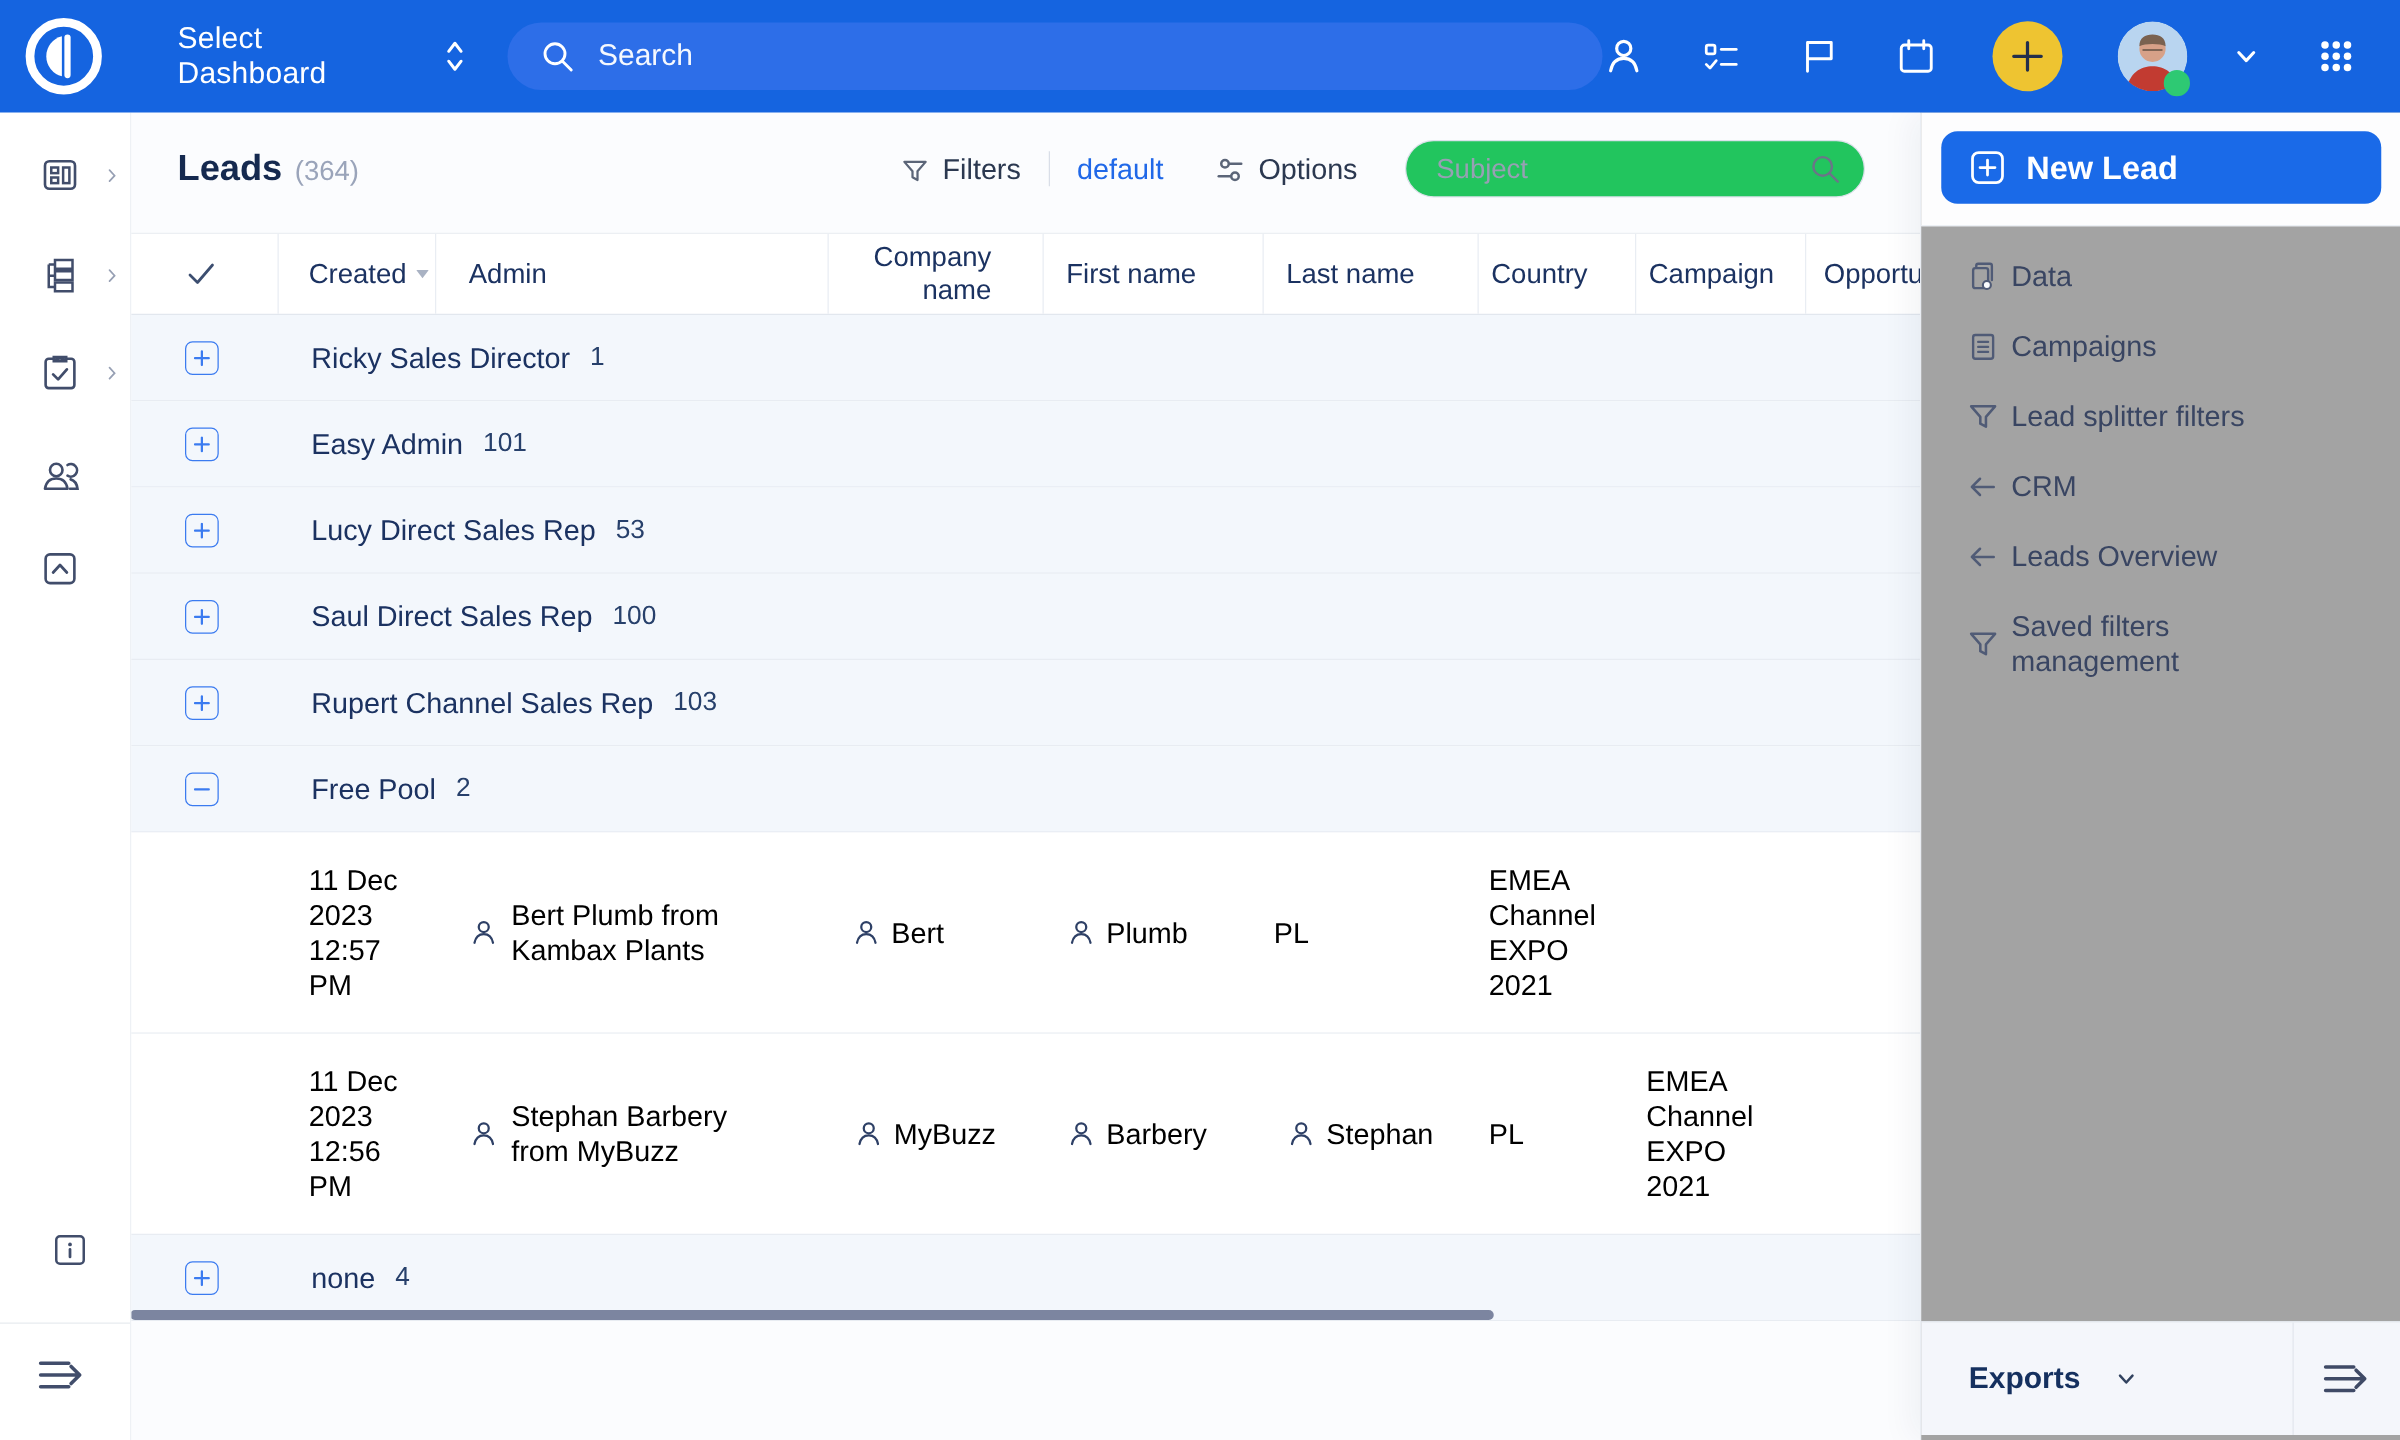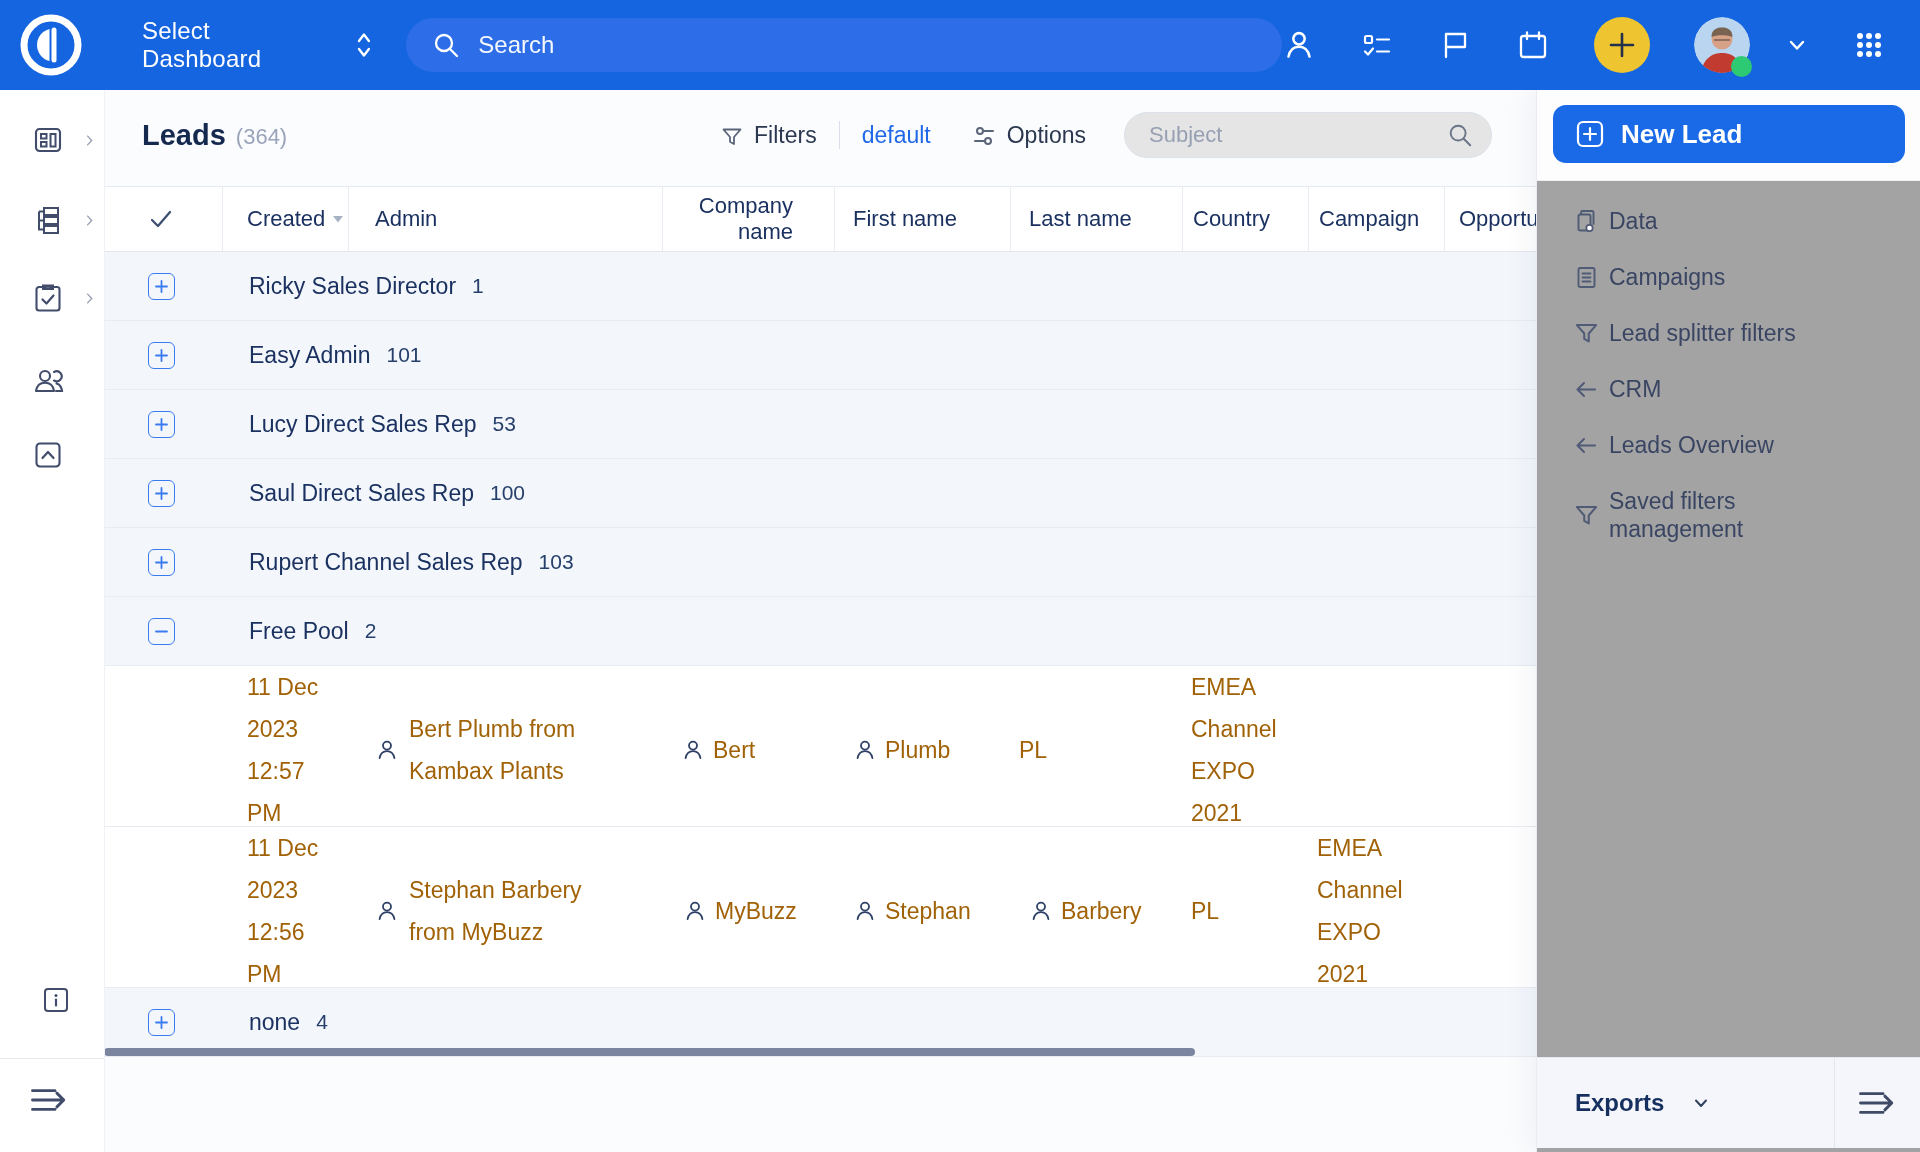--- a/index.html
+++ b/index.html
@@ -37,40 +37,40 @@
   .main{position:absolute;left:104px;top:90px;right:0;bottom:0;background:#fbfcfe;}
   .toolbar{position:absolute;top:14px;left:38px;width:1350px;height:62px;display:flex;align-items:center;}
   .pg-title{font-size:29px;font-weight:700;color:#15294f;}
   .pg-count{font-size:22px;color:#9aa4ba;margin-left:10px;margin-top:4px;}
   .tool-cluster{margin-left:auto;display:flex;align-items:center;}
   .t-item{display:flex;align-items:flex-end;gap:10px;cursor:pointer;color:#2b3850;font-size:23px;font-weight:500;}
   .t-sep{width:1px;height:28px;background:#d9dee8;margin:0 22px;}
   .t-default{color:#2068e8;font-size:23px;font-weight:500;cursor:pointer;}
   .t-options{margin-left:40px;}
   .subject{margin-left:38px;width:368px;height:46px;border:1px solid #dce1ea;border-radius:23px;
-           background:#e5e5e5;display:flex;align-items:center;padding:0 18px 0 22px;box-sizing:border-box;}
+           background:#22c55e;display:flex;align-items:center;padding:0 18px 0 22px;box-sizing:border-box;}
   .subject input{flex:1;border:none;outline:none;background:transparent;font-size:22px;
                  color:#3a4763;font-family:"Liberation Sans",sans-serif;}
   .subject input::placeholder{color:#97a0b3;}
   
   .tableclip{position:absolute;left:0;top:96px;width:1433px;overflow:hidden;background:#fff;}
   .trow{display:grid;grid-template-columns:119px 126px 314px 172px 176px 172px 126px 136px 92px;
         box-sizing:border-box;}
   .thead{height:66px;border-top:1px solid #e6eaf0;border-bottom:1px solid #e2e7ee;background:#fff;}
   .th{display:flex;align-items:center;border-right:1px solid #e9edf3;box-sizing:border-box;
       font-size:22px;font-weight:500;color:#1b3261;line-height:26px;cursor:pointer;}
   .th:last-child{border-right:none;}
   .grow{height:68px;display:flex;align-items:center;background:#f3f7fc;border-bottom:1px solid #e8ecf2;cursor:pointer;}
   .expander{margin-left:44px;width:27px;height:27px;border:1.6px solid #3b7bf0;border-radius:6px;
             display:flex;align-items:center;justify-content:center;box-sizing:border-box;
             background:#fff0;flex:0 0 auto;cursor:pointer;color:#3b7bf0;}
   .glabel{margin-left:74px;font-size:23px;font-weight:500;color:#1b3261;}
   .gcount{margin-left:16px;font-size:21px;color:#27406b;}
   .lead{height:161px;background:#fff;border-bottom:1px solid #e8ecf2;cursor:pointer;}
-  .cell{display:flex;align-items:center;box-sizing:border-box;font-size:23px;color:#a16207;line-height:42px;}
+  .cell{display:flex;align-items:center;box-sizing:border-box;font-size:23px;color:#000000;line-height:28px;}
   .cicon{color:#2e4066;flex:0 0 auto;}
   .c-created{padding-left:24px;}
   .c-created span{max-width:94px;}
   .c-name{padding-left:26px;gap:10px;}
   .c-name span{max-width:212px;}
   .c-company{padding-left:20px;gap:8px;}
   .c-company span{max-width:122px;}
   .c-first,.c-last{padding-left:18px;gap:8px;}
   .c-country{padding-left:8px;}
   .c-campaign{padding-left:8px;}
@@ -416,31 +416,31 @@
               <use href="#i-person"></use>
             </svg>
           <span>Stephan Barbery from MyBuzz</span>
         </div>
         <div class="cell c-company">
           <svg class="cicon" width="24" height="24" viewBox="0 0 24 24">
               <use href="#i-person"></use>
             </svg>
           <span>MyBuzz</span>
         </div>
+        <div class="cell c-last">
+          <svg class="cicon" width="24" height="24" viewBox="0 0 24 24">
+              <use href="#i-person"></use>
+            </svg>
+          <span>Barbery</span>
+        </div>
         <div class="cell c-first">
           <svg class="cicon" width="24" height="24" viewBox="0 0 24 24">
               <use href="#i-person"></use>
             </svg>
           <span>Stephan</span>
-        </div>
-        <div class="cell c-last">
-          <svg class="cicon" width="24" height="24" viewBox="0 0 24 24">
-              <use href="#i-person"></use>
-            </svg>
-          <span>Barbery</span>
         </div>
         <div class="cell c-country">
             <span>PL</span>
           </div>
         <div class="cell c-campaign">
             <span>EMEA Channel EXPO 2021</span>
           </div>
         <div class="cell"></div>
       </div>
 

